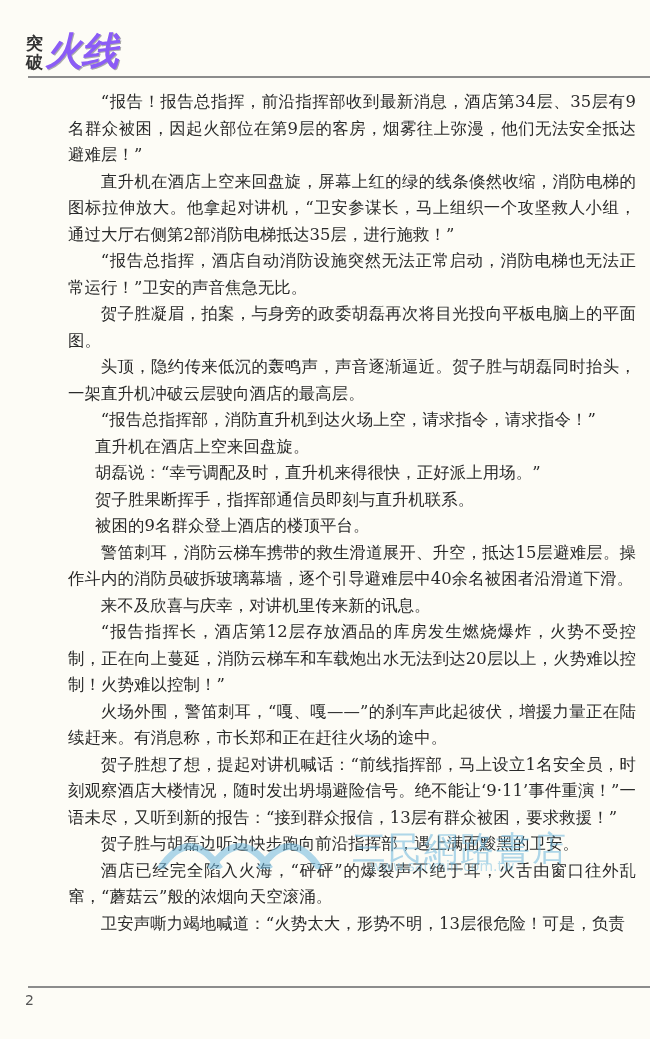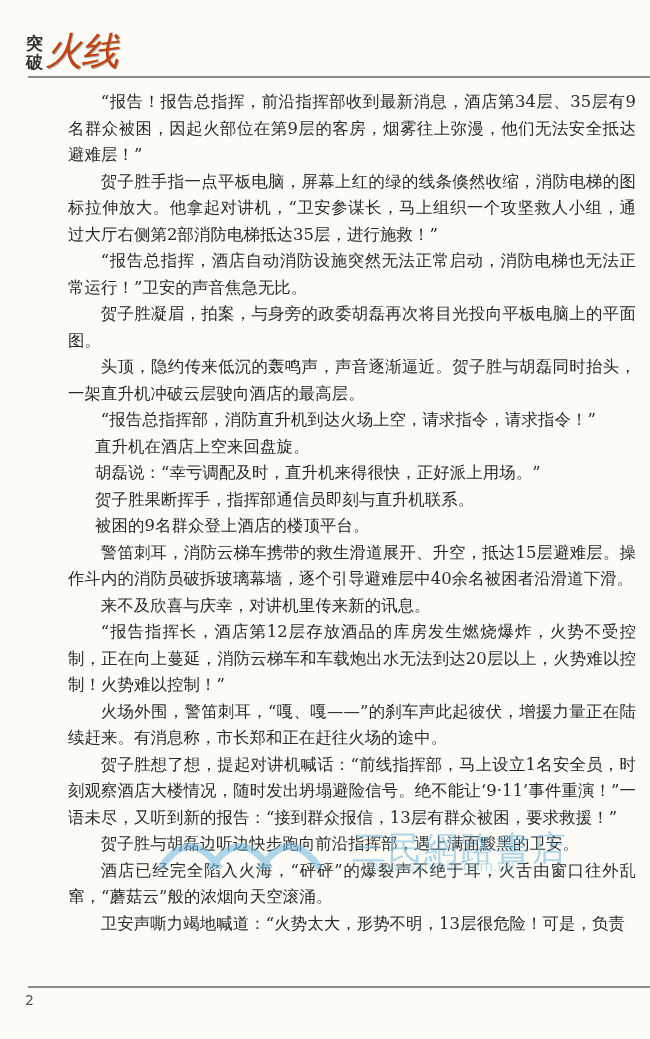--- a/index.html
+++ b/index.html
@@ -5,21 +5,21 @@
   html, body { margin: 0; padding: 0; }
   body {
     width: 650px; height: 1039px; overflow: hidden;
     background: #fdfcf6;
     font-family: "DejaVu Serif", "Liberation Serif", serif;
     color: #2a2a2a;
     position: relative;
   }
   .header { position: absolute; left: 26px; top: 26px; height: 46px; display: flex; align-items: flex-end; }
   .logo-small { display: flex; flex-direction: column; font-family: "DejaVu Sans", sans-serif; font-weight: bold; font-size: 17px; line-height: 19px; color: #333; margin-right: 2px; }
-  .logo-big { font-family: "DejaVu Sans", sans-serif; font-weight: normal; font-size: 38px; line-height: 42px; color: #c2410c; letter-spacing: -2px; text-shadow: 1px 1px 0 #aaa; font-style: italic; }
+  .logo-big { font-family: "DejaVu Sans", sans-serif; font-weight: bold; font-size: 38px; line-height: 42px; color: #8b5cf6; letter-spacing: -2px; text-shadow: 1px 1px 0 #aaa; font-style: italic; }
   .header-rule { position: absolute; left: 28px; right: 0; top: 76px; height: 2px; background: #8c8c8c; }
   .content { position: absolute; left: 68px; top: 89px; width: 568px; font-size: 16.4px; line-height: 26.5px; letter-spacing: 0.1px; }
   .p { margin: 0; text-align: justify; text-align-last: left; }
   .p.indent { text-indent: 2em; }
   .p.half { text-indent: 1.65em; }
   .watermark { position: absolute; left: 150px; top: 826px; display: flex; align-items: center; pointer-events: none; opacity: 0.55; }
   .wm-arcs { width: 200px; height: 40px; }
   .wm-text { font-family: "DejaVu Sans", sans-serif; font-size: 34px; color: #6fb8dd; letter-spacing: 2px; margin-left: 2px; }
   .wm-url { position: absolute; left: 330px; top: 858px; font-family: "DejaVu Sans", sans-serif; font-size: 14px; color: #7cc0e0; opacity: 0.5; margin-left: 40px; }
   .footer-rule { position: absolute; left: 28px; right: 0; top: 986px; height: 2px; background: #8c8c8c; }
@@ -32,21 +32,21 @@
   <div class="logo-small">
     <span>突</span>
     <span>破</span>
   </div>
   <div class="logo-big">火线</div>
 </div>
 <div class="header-rule"></div>
 
 <div class="content">
   <p class="p indent">“报告！报告总指挥，前沿指挥部收到最新消息，酒店第34层、35层有9名群众被困，因起火部位在第9层的客房，烟雾往上弥漫，他们无法安全抵达避难层！”</p>
-  <p class="p indent">贺子胜手指一点平板电脑，屏幕上红的绿的线条倏然收缩，消防电梯的图标拉伸放大。他拿起对讲机，“卫安参谋长，马上组织一个攻坚救人小组，通过大厅右侧第2部消防电梯抵达35层，进行施救！”</p>
+  <p class="p indent">直升机在酒店上空来回盘旋，屏幕上红的绿的线条倏然收缩，消防电梯的图标拉伸放大。他拿起对讲机，“卫安参谋长，马上组织一个攻坚救人小组，通过大厅右侧第2部消防电梯抵达35层，进行施救！”</p>
   <p class="p indent">“报告总指挥，酒店自动消防设施突然无法正常启动，消防电梯也无法正常运行！”卫安的声音焦急无比。</p>
   <p class="p indent">贺子胜凝眉，拍案，与身旁的政委胡磊再次将目光投向平板电脑上的平面图。</p>
   <p class="p indent">头顶，隐约传来低沉的轰鸣声，声音逐渐逼近。贺子胜与胡磊同时抬头，一架直升机冲破云层驶向酒店的最高层。</p>
   <p class="p indent">“报告总指挥部，消防直升机到达火场上空，请求指令，请求指令！”</p>
   <p class="p half">直升机在酒店上空来回盘旋。</p>
   <p class="p half">胡磊说：“幸亏调配及时，直升机来得很快，正好派上用场。”</p>
   <p class="p half">贺子胜果断挥手，指挥部通信员即刻与直升机联系。</p>
   <p class="p half">被困的9名群众登上酒店的楼顶平台。</p>
   <p class="p indent">警笛刺耳，消防云梯车携带的救生滑道展开、升空，抵达15层避难层。操作斗内的消防员破拆玻璃幕墙，逐个引导避难层中40余名被困者沿滑道下滑。</p>
   <p class="p indent">来不及欣喜与庆幸，对讲机里传来新的讯息。</p>

